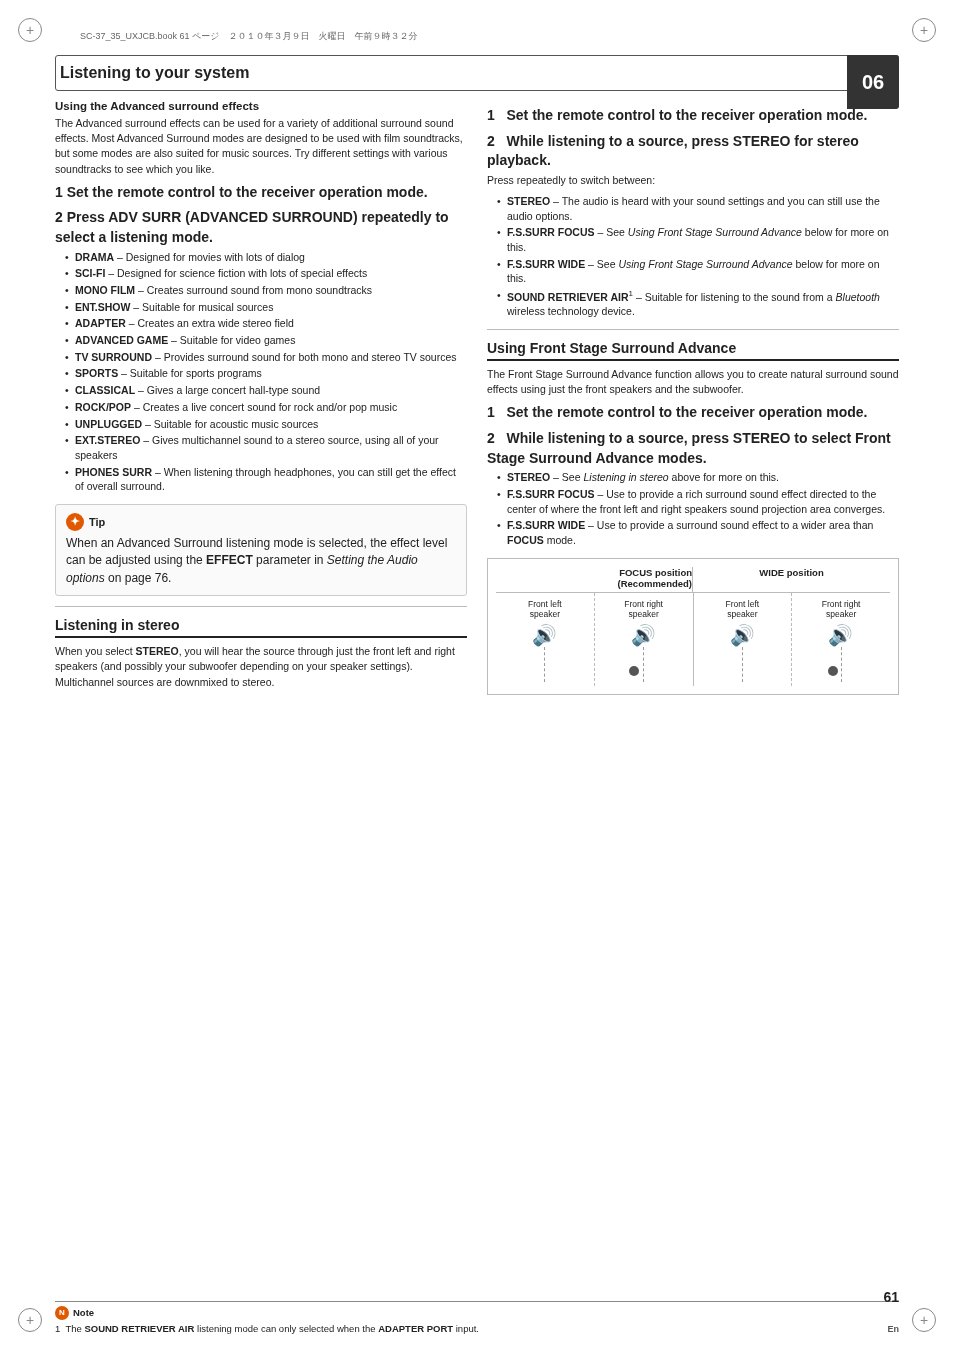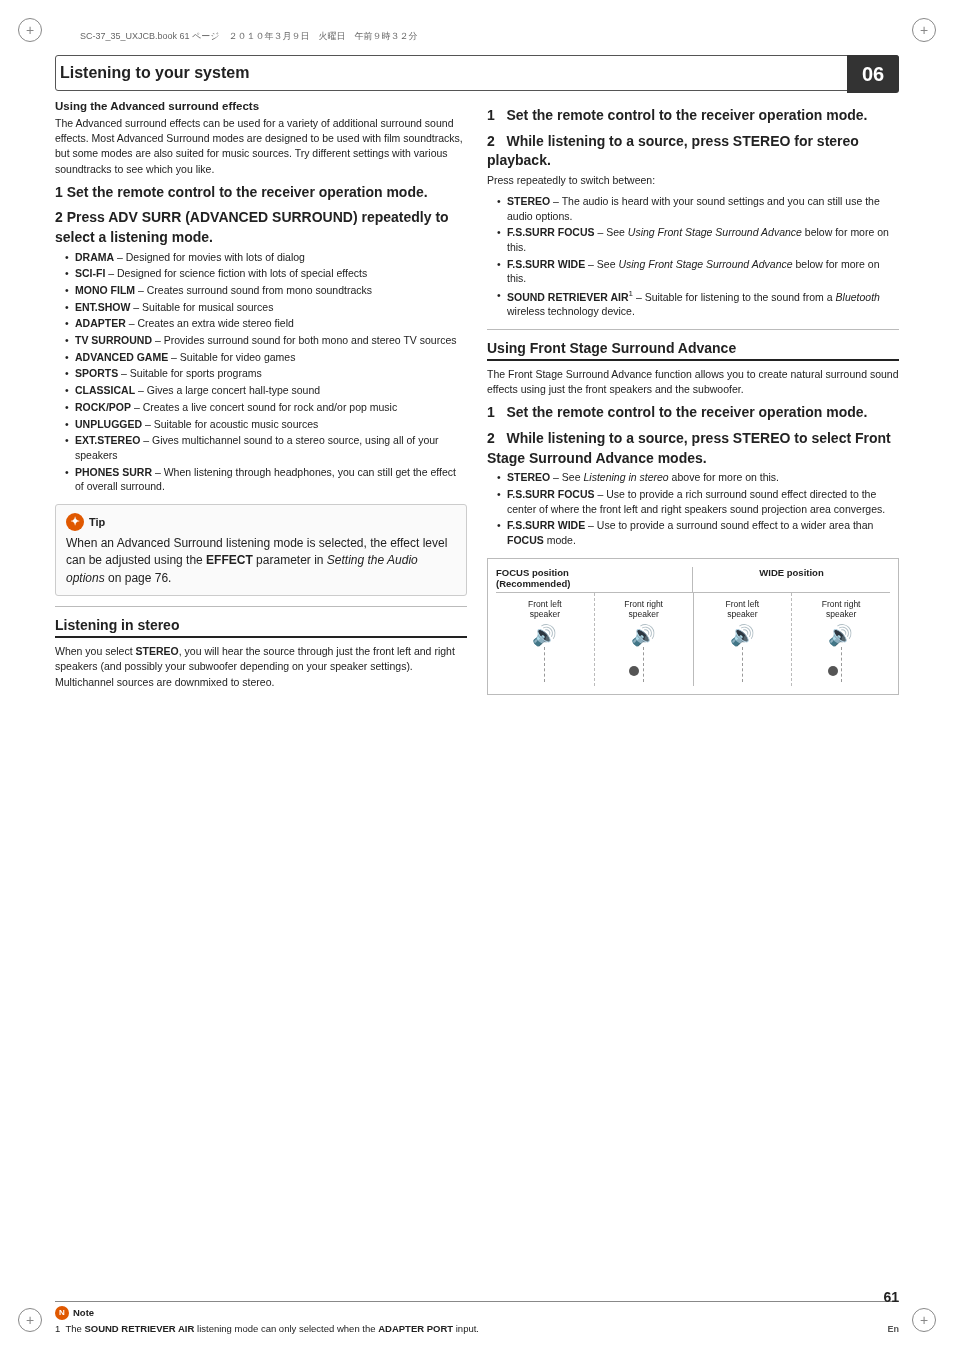--- a/index.html
+++ b/index.html
@@ -51,21 +51,21 @@
     .header-title {
       font-size: 16px;
       font-weight: bold;
       color: #222;
     }
     .header-chapter {
       position: absolute;
       right: -1px;
       top: -1px;
       width: 52px;
-      height: 38px;
+      height: 54px;
       background: #333;
       color: #fff;
       font-size: 20px;
       font-weight: bold;
       display: flex;
       align-items: center;
       justify-content: center;
       border-radius: 0 3px 3px 0;
       text-align: center;
     }
@@ -286,22 +286,22 @@
 
     <div class="step">1   Set the remote control to the receiver operation mode.</div>
     <div class="step"><span>2   Press ADV SURR (ADVANCED SURROUND) repeatedly to select a listening mode.</span></div>
 
     <ul class="bullet-list">
       <li><strong>DRAMA</strong> – Designed for movies with lots of dialog</li>
       <li><strong>SCI-FI</strong> – Designed for science fiction with lots of special effects</li>
       <li><strong>MONO FILM</strong> – Creates surround sound from mono soundtracks</li>
       <li><strong>ENT.SHOW</strong> – Suitable for musical sources</li>
       <li><strong>ADAPTER</strong> – Creates an extra wide stereo field</li>
+      <li><strong>ADVANCED GAME</strong> – Suitable for video games</li>
       <li><strong>TV SURROUND</strong> – Provides surround sound for both mono and stereo TV sources</li>
-      <li><strong>ADVANCED GAME</strong> – Suitable for video games</li>
       <li><strong>SPORTS</strong> – Suitable for sports programs</li>
       <li><strong>CLASSICAL</strong> – Gives a large concert hall-type sound</li>
       <li><strong>ROCK/POP</strong> – Creates a live concert sound for rock and/or pop music</li>
       <li><strong>UNPLUGGED</strong> – Suitable for acoustic music sources</li>
       <li><strong>EXT.STEREO</strong> – Gives multichannel sound to a stereo source, using all of your speakers</li>
       <li><strong>PHONES SURR</strong> – When listening through headphones, you can still get the effect of overall surround.</li>
     </ul>
 
     <div class="tip-box">
       <div class="tip-header">
@@ -357,21 +357,21 @@
 
     <ul class="bullet-list">
       <li><strong>STEREO</strong> – See <em>Listening in stereo</em> above for more on this.</li>
       <li><strong>F.S.SURR FOCUS</strong> – Use to provide a rich surround sound effect directed to the center of where the front left and right speakers sound projection area converges.</li>
       <li><strong>F.S.SURR WIDE</strong> – Use to provide a surround sound effect to a wider area than <strong>FOCUS</strong> mode.</li>
     </ul>
 
     <div class="speaker-diagram">
       <div class="diagram-row">
         <div class="diagram-half">
-          <div style="flex:1; text-align:left; font-weight:bold; font-size:9.5px; border-right:1px solid #bbb; padding-bottom:3px; border-bottom:1px solid #bbb;">
+          <div style="flex:1; text-align:right; font-weight:bold; font-size:9.5px; border-right:1px solid #bbb; padding-bottom:3px; border-bottom:1px solid #bbb;">
             <span><strong>FOCUS</strong> position<br>(Recommended)</span>
           </div>
         </div>
         <div class="diagram-half">
           <div style="flex:1; text-align:center; font-weight:bold; font-size:9.5px; padding-bottom:3px; border-bottom:1px solid #bbb;">
             <span><strong>WIDE</strong> position</span>
           </div>
         </div>
       </div>
 

